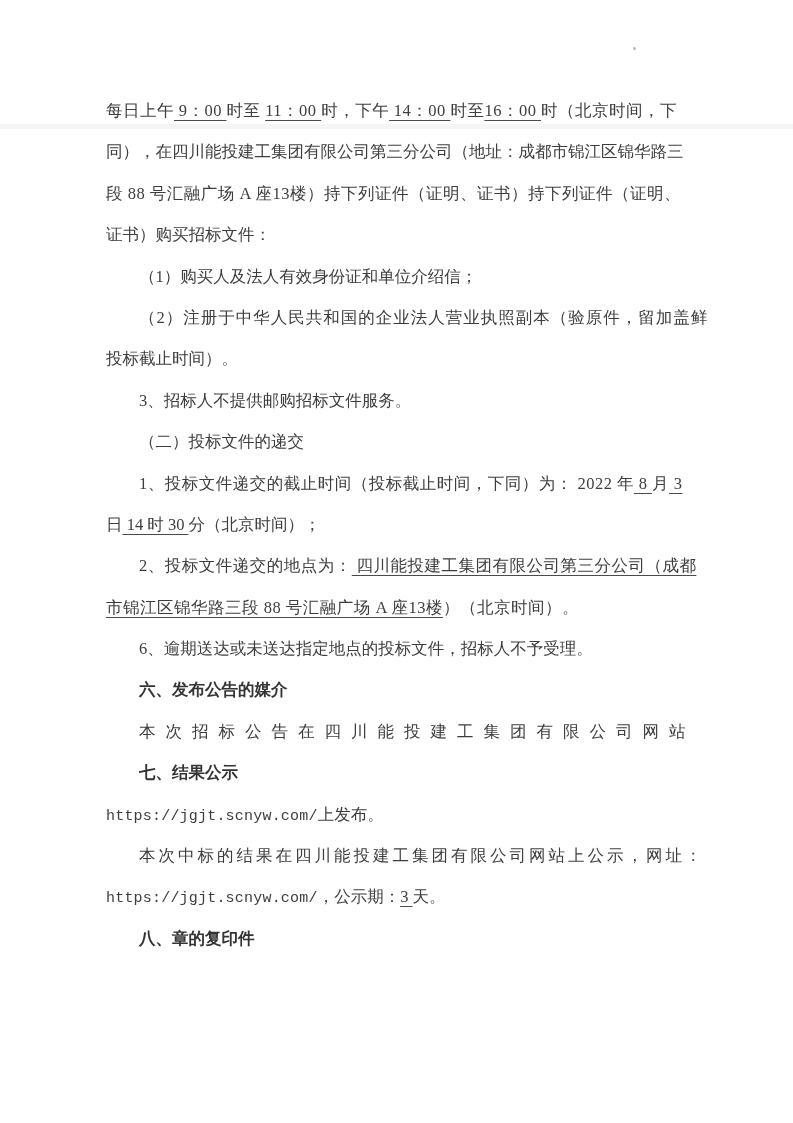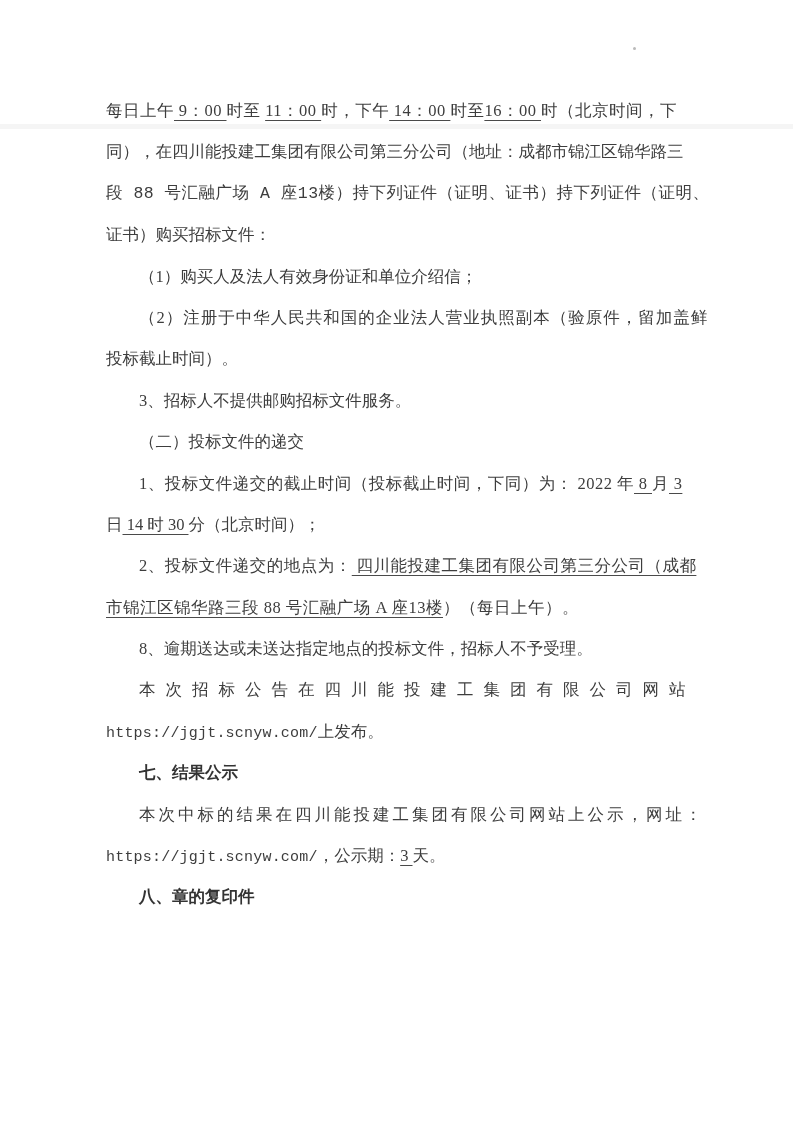--- a/index.html
+++ b/index.html
@@ -69,32 +69,33 @@
 </style>
 </head>
 <body>
 
 <div class="viewport">
   <div class="scan-streak"></div>
   <div class="scan-speck"></div>
   <div class="doc">
       <div class="line" style="letter-spacing: 0.5px;"><span>每日上午</span><span class="seg-ul"> 9：00 </span><span>时至 </span><span class="seg-ul">11：00 </span><span>时，下午</span><span class="seg-ul"> 14：00 </span><span>时至</span><span class="seg-ul">16：00 </span><span>时（北京时间，下</span></div>
       <div class="line"><span>同），在四川能投建工集团有限公司第三分公司（地址：成都市锦江区锦华路三</span></div>
-      <div class="line" style="letter-spacing: 0.5px; font-family: Liberation Mono, monospace;"><span>段 88 号汇融广场 A 座13楼）持下列证件（证明、证书）持下列证件（证明、</span></div>
+      <div class="line" style="letter-spacing: 0.5px;"><span>段 88 号汇融广场 A 座13楼）持下列证件（证明、证书）持下列证件（证明、</span></div>
       <div class="line"><span>证书）购买招标文件：</span></div>
       <div class="line indent"><span>（1）购买人及法人有效身份证和单位介绍信；</span></div>
       <div class="line indent" style="letter-spacing: 1px;"><span>（2）注册于中华人民共和国的企业法人营业执照副本（验原件，留加盖鲜</span></div>
       <div class="line"><span>投标截止时间）。</span></div>
       <div class="line indent"><span>3、招标人不提供邮购招标文件服务。</span></div>
       <div class="line indent"><span>（二）投标文件的递交</span></div>
       <div class="line indent" style="letter-spacing: 0.5px;"><span>1、投标文件递交的截止时间（投标截止时间，下同）为： 2022 年</span><span class="seg-ul"> 8 </span><span>月</span><span class="seg-ul"> 3</span></div>
       <div class="line"><span>日</span><span class="seg-ul"> 14 时 30 </span><span>分（北京时间）；</span></div>
       <div class="line indent" style="letter-spacing: 0.5px;"><span>2、投标文件递交的地点为：</span><span class="seg-ul"> 四川能投建工集团有限公司第三分公司（成都</span></div>
-      <div class="line" style="letter-spacing: 0.5px;"><span class="seg-ul">市锦江区锦华路三段 88 号汇融广场 A 座13楼</span><span>）（每日上午）。</span></div>
-      <div class="line indent"><span>8、逾期送达或未送达指定地点的投标文件，招标人不予受理。</span></div>
+      <div class="line" style="letter-spacing: 0.5px;"><span class="seg-ul">市锦江区锦华路三段 88 号汇融广场 A 座13楼</span><span>）（北京时间）。</span></div>
+      <div class="line indent"><span>6、逾期送达或未送达指定地点的投标文件，招标人不予受理。</span></div>
+      <div class="line indent bold"><span>六、发布公告的媒介</span></div>
       <div class="line indent" style="letter-spacing: 10px; text-align: center;"><span>本次招标公告在四川能投建工集团有限公司网站</span></div>
+      <div class="line indent bold"><span>七、结果公示</span></div>
       <div class="line"><span class="seg-mono">https://jgjt.scnyw.com/</span><span>上发布。</span></div>
-      <div class="line indent bold"><span>七、结果公示</span></div>
       <div class="line indent" style="letter-spacing: 3px;"><span>本次中标的结果在四川能投建工集团有限公司网站上公示，网址：</span></div>
       <div class="line"><span class="seg-mono">https://jgjt.scnyw.com/</span><span>，公示期：</span><span class="seg-ul">3 </span><span>天。</span></div>
       <div class="line indent bold"><span>八、章的复印件</span></div>
     </div>
 </div>
 
 </body></html>

